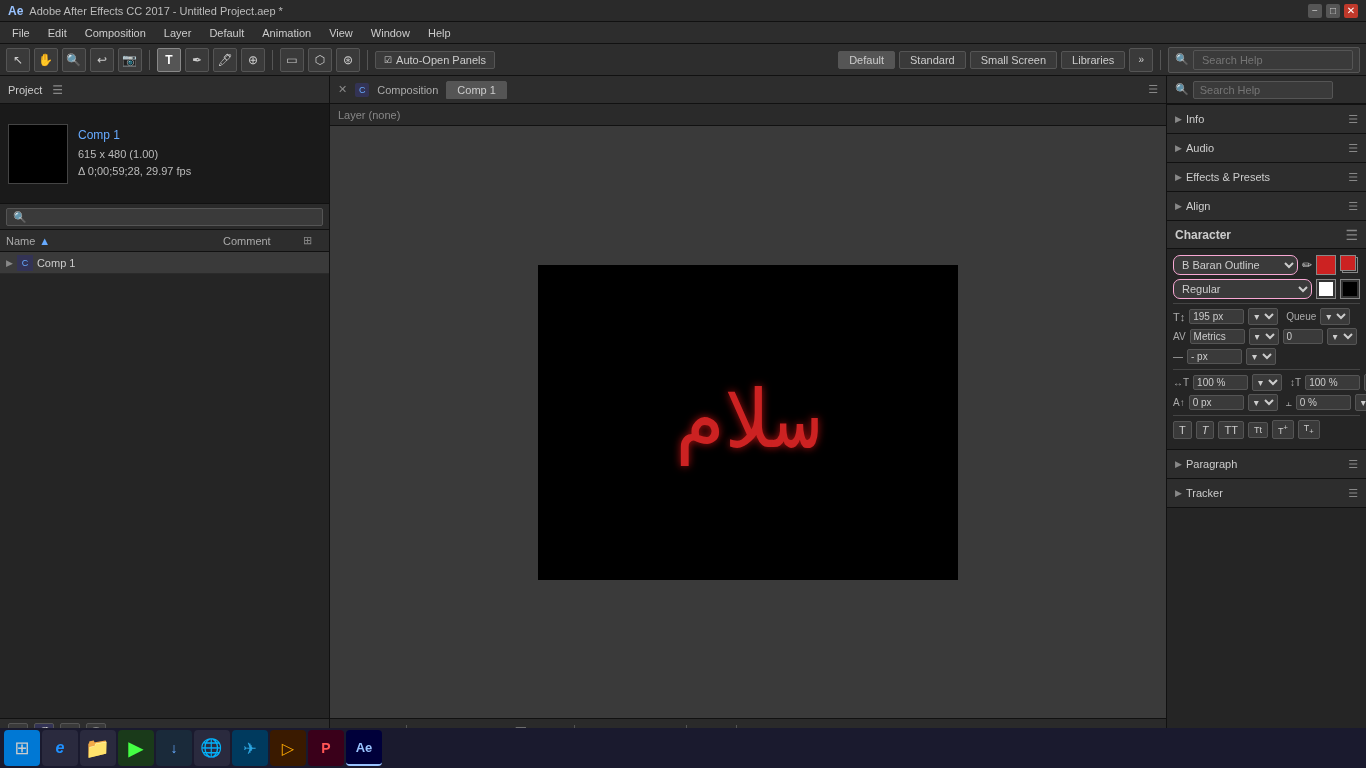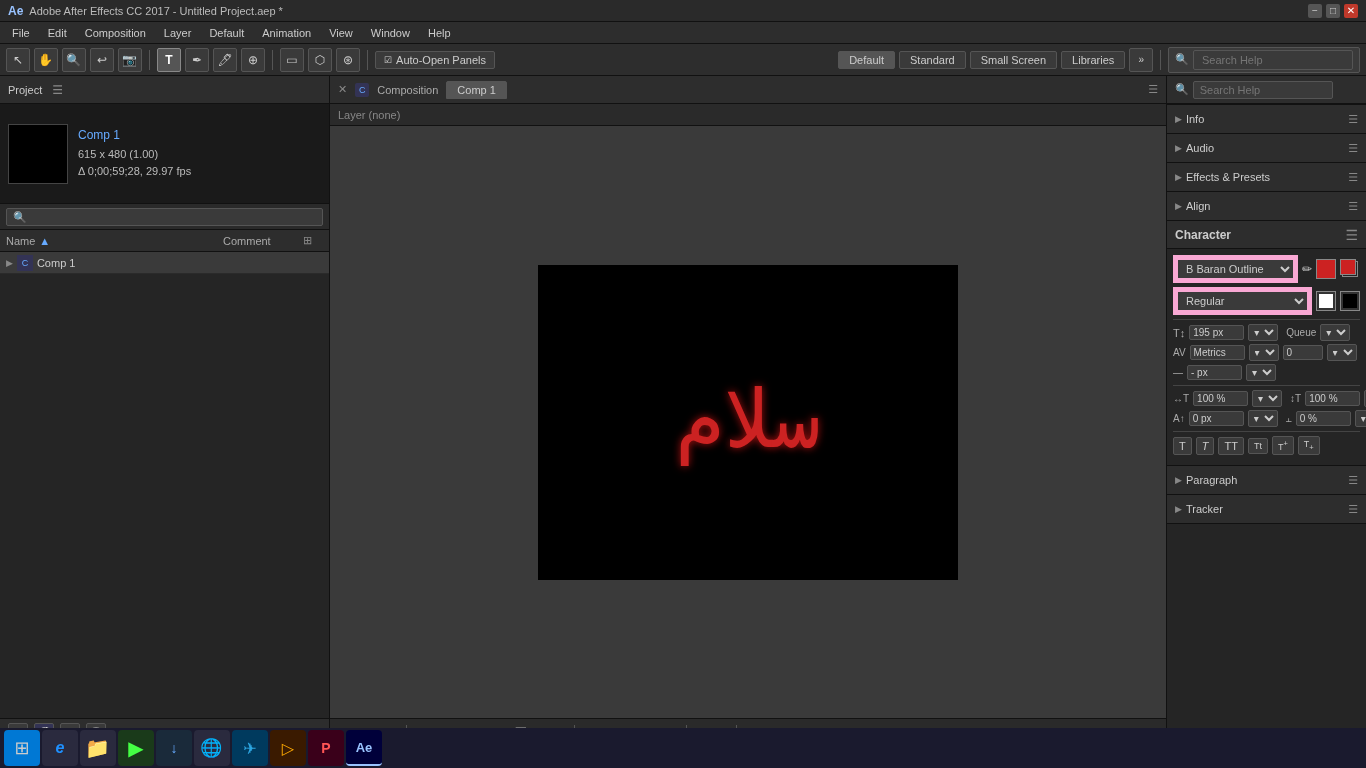--- a/index.html
+++ b/index.html
@@ -250,25 +250,25 @@
       gap: 4px;
     }
     .section-arrow { font-size: 9px; color: #888; }
 
     
     #char-panel { padding: 6px; }
     .char-row { display: flex; align-items: center; gap: 4px; margin-bottom: 4px; }
     .char-select {
       flex: 1;
       background: #3a3a3a;
-      border: 5px solid #f9a8d4;
+      border: 1px solid #f9a8d4;
       color: #ccc;
       font-size: 11px;
       padding: 2px 4px;
-      border-radius: 0;
+      border-radius: 7px;
     }
     .color-box { width: 20px; height: 20px; background: #cc2222; border: 1px solid #888; cursor: pointer; }
     .pencil-icon { font-size: 12px; color: #ccc; cursor: pointer; }
     .char-num-row { display: flex; align-items: center; gap: 4px; margin-bottom: 3px; }
     .char-input {
       width: 55px;
       background: #3a3a3a;
       border: 1px solid #555;
       color: #ccc;
       font-size: 10px;

